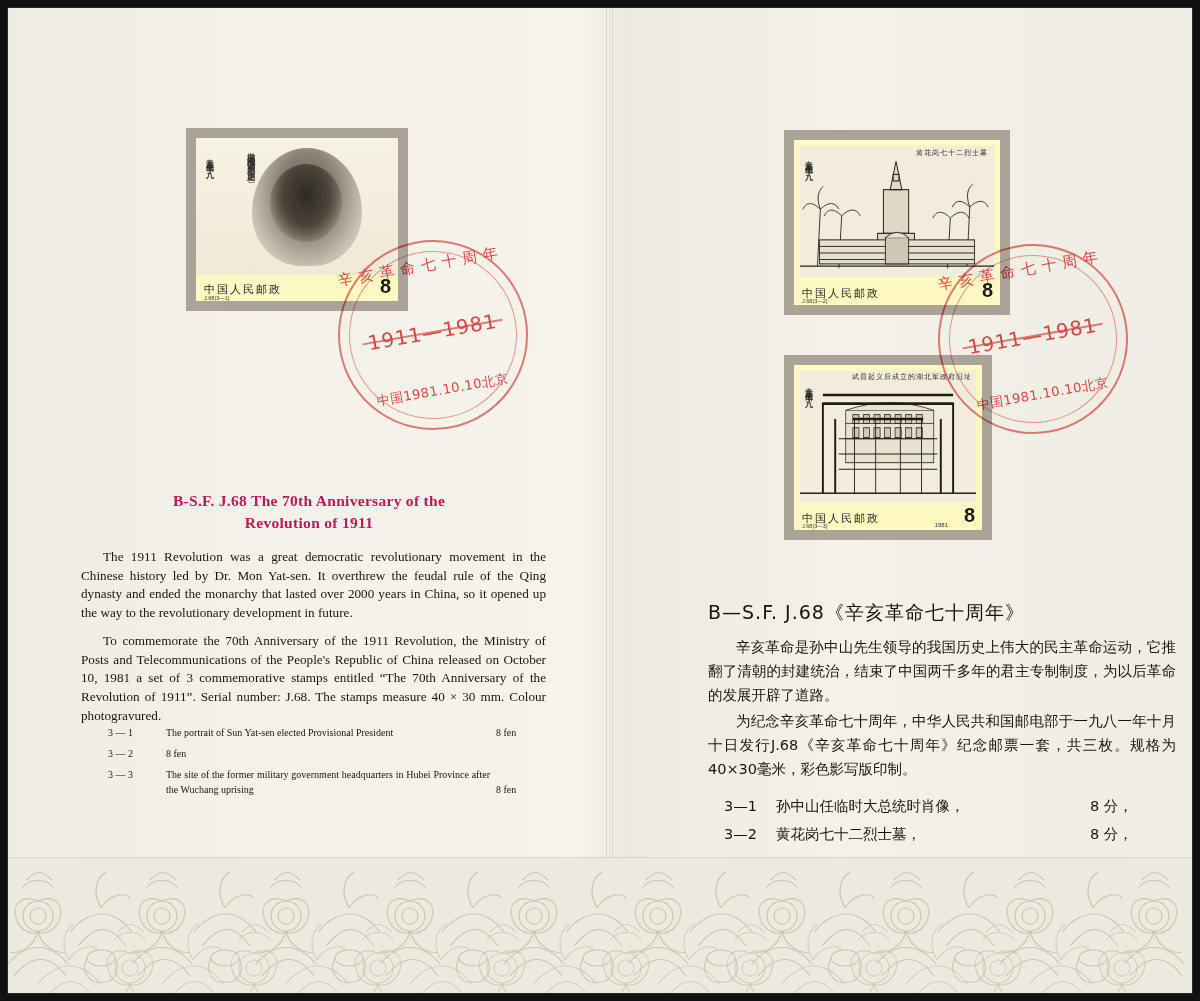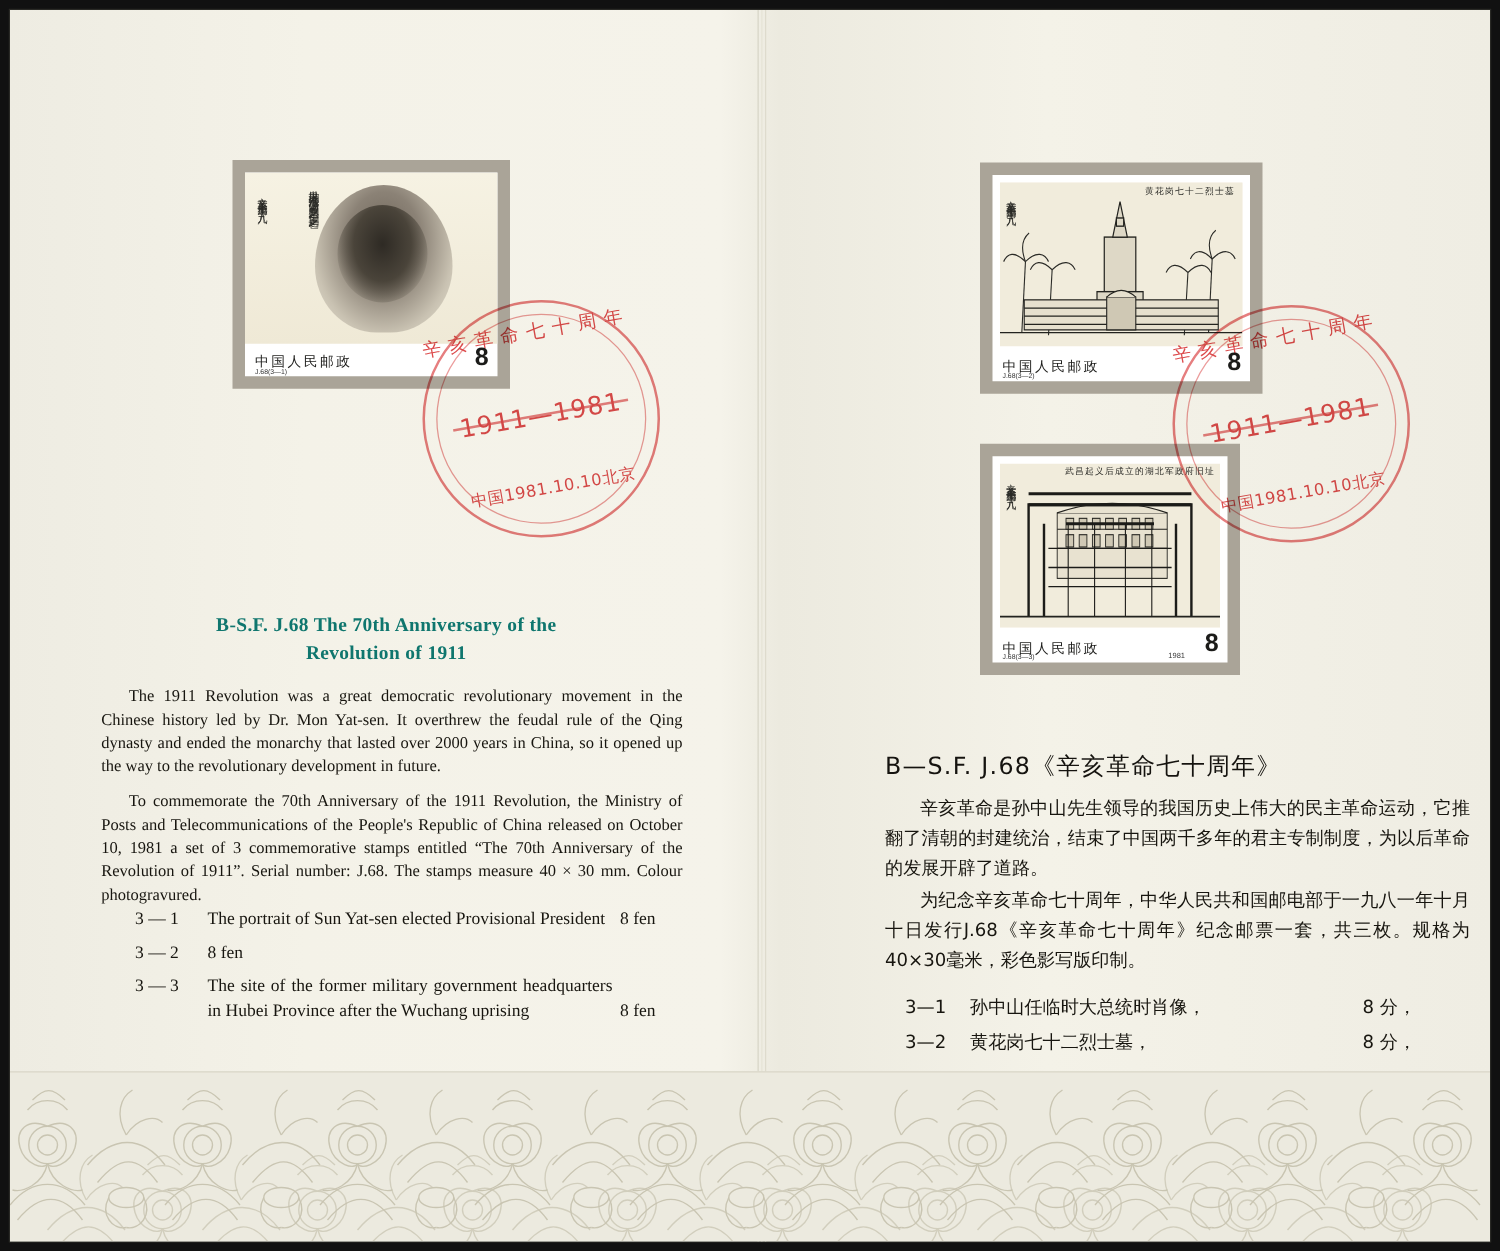--- a/index.html
+++ b/index.html
@@ -31,21 +31,21 @@
 
   
   .stamp{
     position:absolute;
     background:#aaa498;
     padding:10px;
     box-sizing:border-box;
   }
   .stamp .inner{
     width:100%;height:100%;
-    background:#ffffff;
+    background:#fef9c3;
     position:relative;
     box-sizing:border-box;
     overflow:hidden;
   }
   .stamp1{left:178px;top:120px;width:222px;height:183px;}
   .stamp2{left:776px;top:122px;width:226px;height:185px;}
   .stamp3{left:776px;top:347px;width:208px;height:185px;}
 
   .stamp-bottom{
     position:absolute;left:0;right:0;bottom:0;height:26px;margin-top:28px;
@@ -132,30 +132,30 @@
     position:absolute;bottom:28px;left:0;right:0;text-align:center;
     font-size:13px;font-family:"DejaVu Sans", sans-serif;letter-spacing:0.5px;
   }
   .cancel1{left:330px;top:232px;}
   .cancel2{left:930px;top:236px;}
 
   
   .en-title{
     position:absolute;left:96px;top:482px;width:410px;
     text-align:center;font-weight:bold;font-size:15.5px;line-height:1.45;
-    color:#0f766e;letter-spacing:.3px;
+    color:#be185d;letter-spacing:.3px;
   }
   .en-body{
     position:absolute;left:73px;top:540px;width:465px;
     font-size:13.2px;line-height:1.42;color:#17150f;text-align:justify;
   }
   .en-body p{margin:0 0 9px 0;text-indent:22px;}
   .en-list{
     position:absolute;left:100px;top:718px;width:440px;
-    font-size:14px;line-height:1.42;color:#17150f;
+    font-size:10px;line-height:1.42;color:#17150f;
   }
   .en-list .row{display:flex;margin-bottom:7px;}
   .en-list .no{width:58px;flex:none;}
   .en-list .desc{flex:1;text-align:justify;padding-right:6px;}
   .en-list .price{width:52px;flex:none;text-align:left;align-self:flex-end;}
 
   .cn-title{
     position:absolute;left:700px;top:592px;width:470px;
     font-family:"DejaVu Sans", sans-serif;
     font-size:19px;letter-spacing:1px;color:#15130f;

